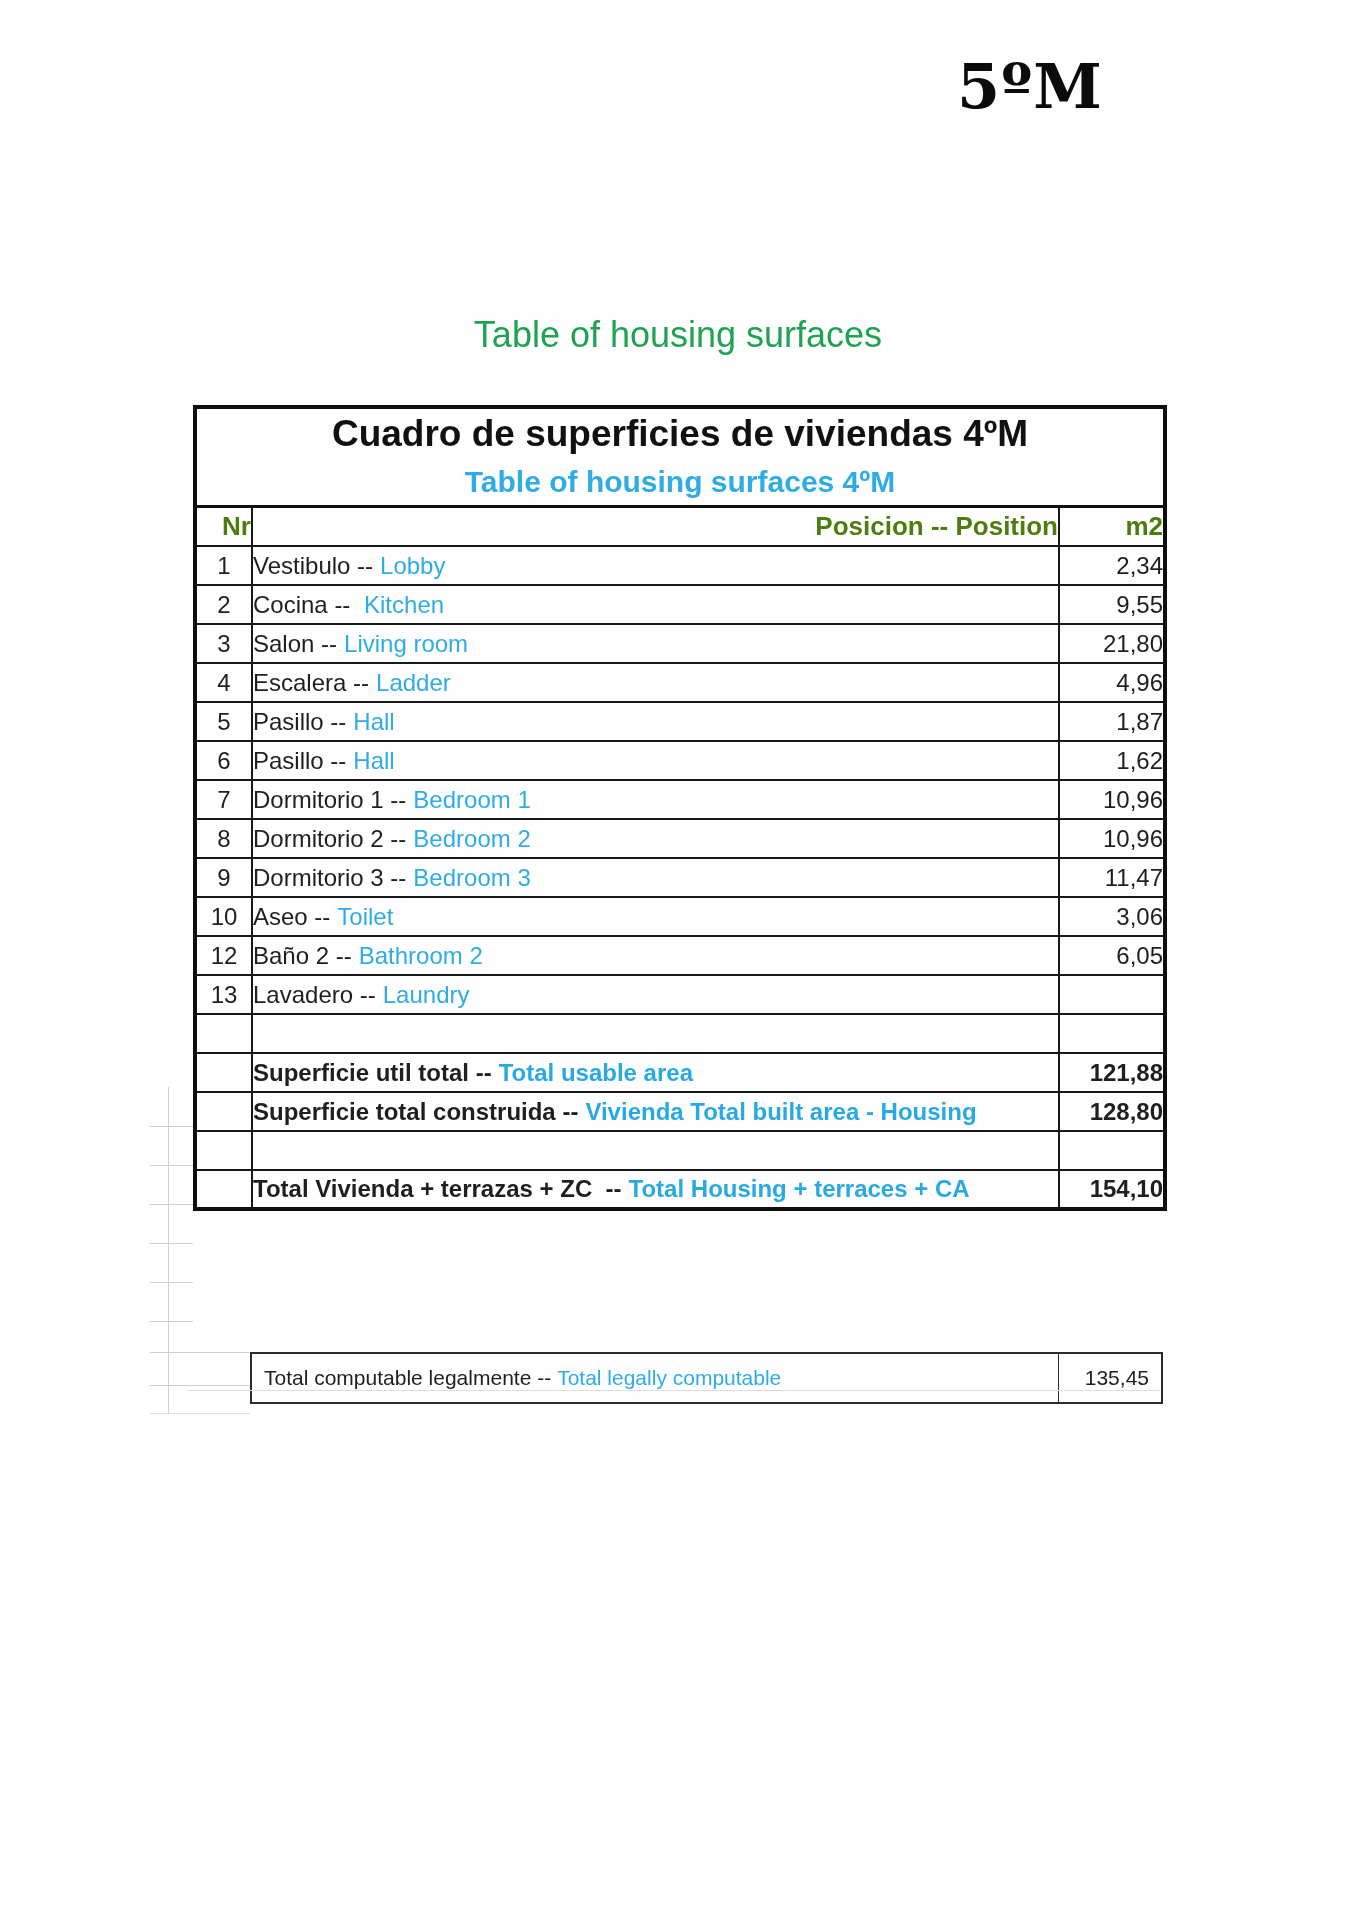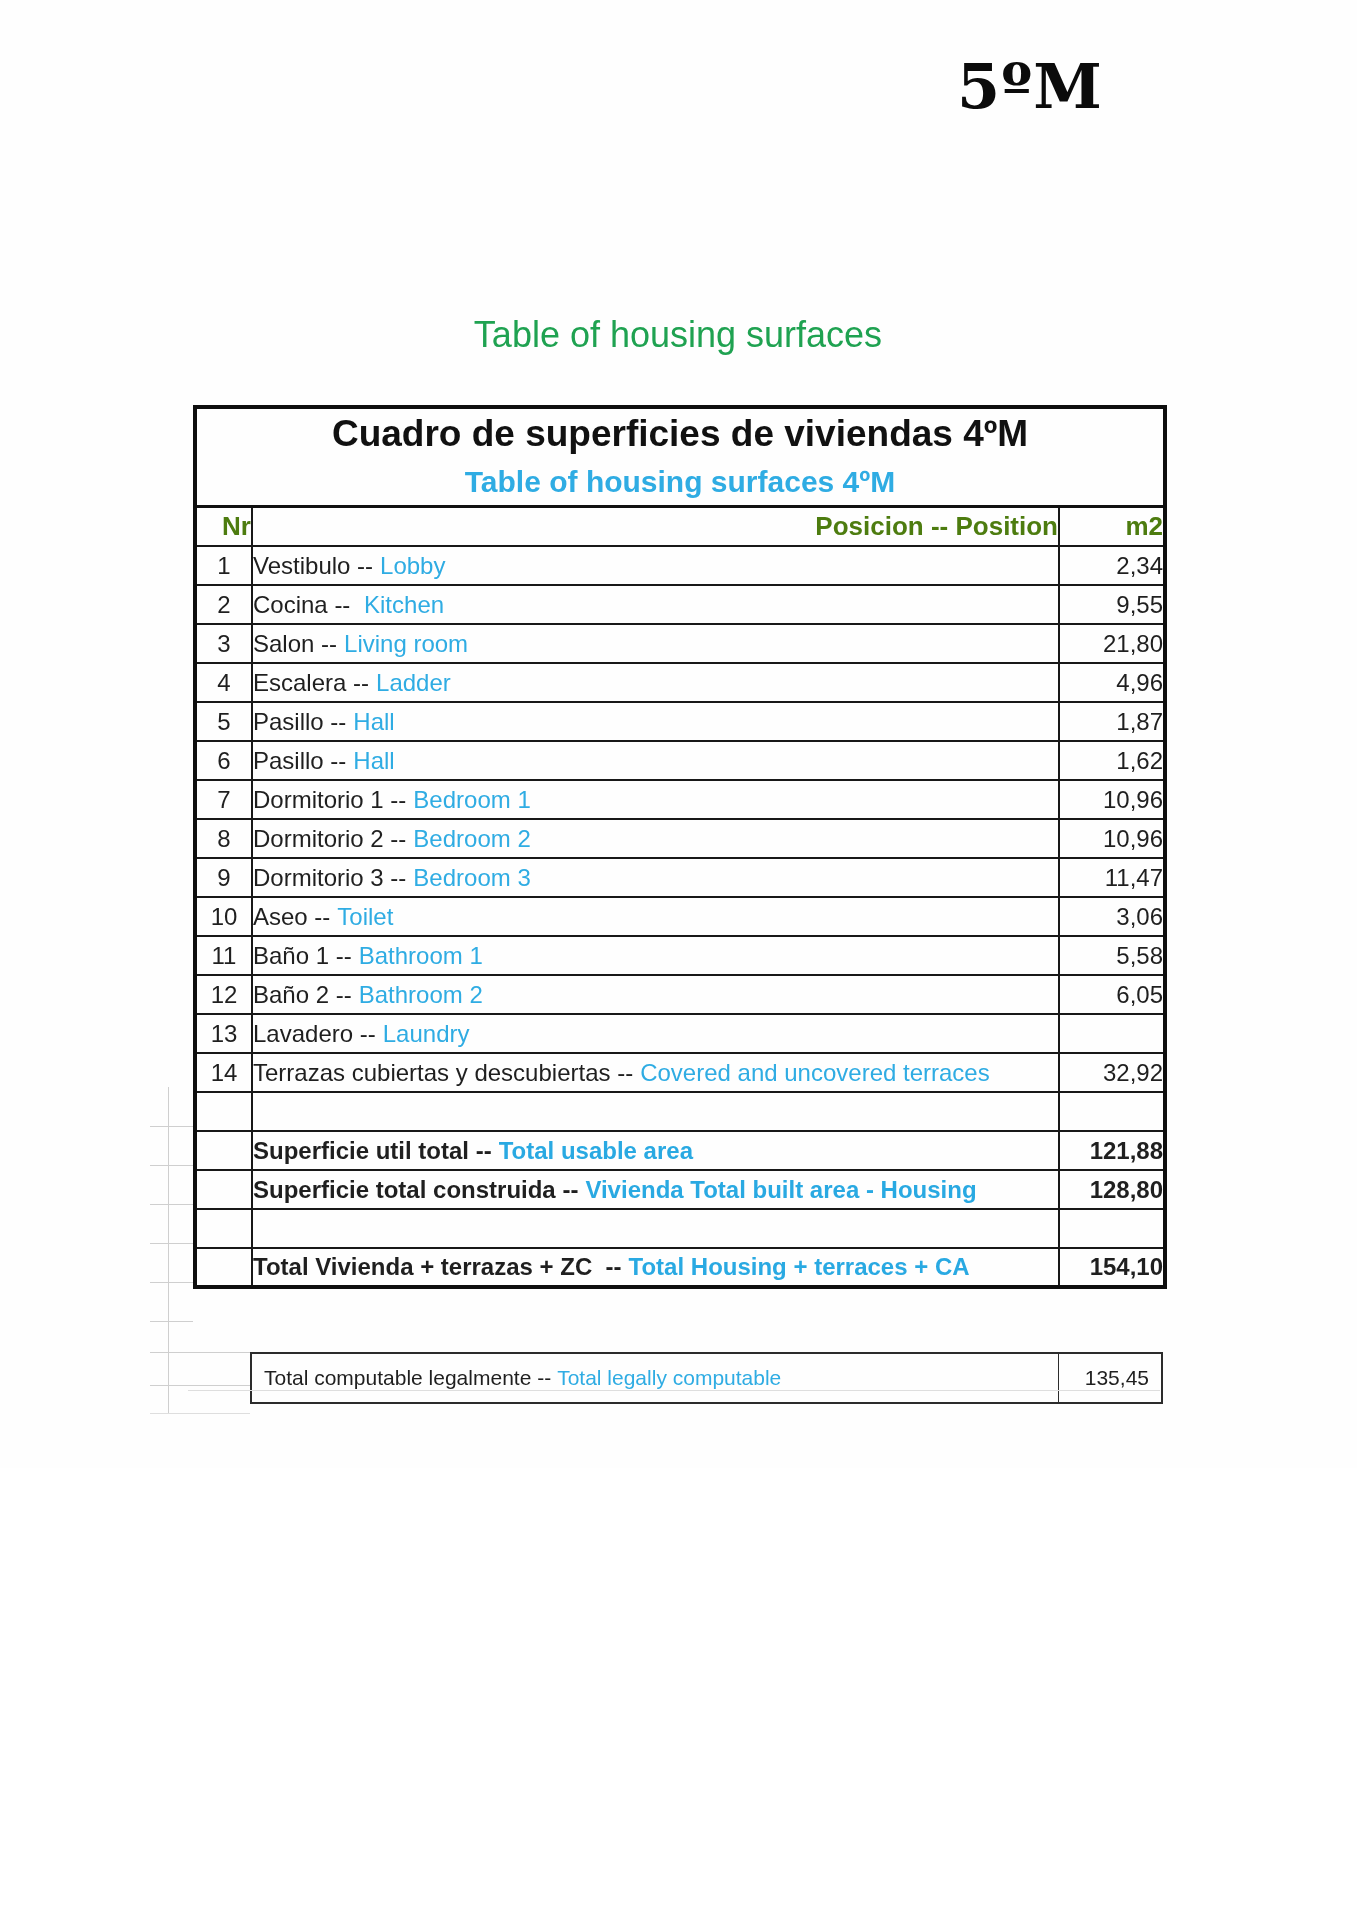--- a/index.html
+++ b/index.html
@@ -128,38 +128,28 @@
           <td class="nr-cell">9</td>
           <td class="pos-cell"><span class="es">Dormitorio 3 --</span><span class="en">Bedroom 3</span></td>
           <td class="m2-cell">11,47</td>
         </tr>
         <tr class="data-row">
           <td class="nr-cell">10</td>
           <td class="pos-cell"><span class="es">Aseo --</span><span class="en">Toilet</span></td>
           <td class="m2-cell">3,06</td>
         </tr>
         <tr class="data-row">
-          <td class="nr-cell">11</td>
-          <td class="pos-cell"><span class="es">Baño 1 --</span><span class="en">Bathroom 1</span></td>
-          <td class="m2-cell">5,58</td>
-        </tr>
-        <tr class="data-row">
           <td class="nr-cell">12</td>
           <td class="pos-cell"><span class="es">Baño 2 --</span><span class="en">Bathroom 2</span></td>
           <td class="m2-cell">6,05</td>
         </tr>
         <tr class="data-row">
           <td class="nr-cell">13</td>
           <td class="pos-cell"><span class="es">Lavadero --</span><span class="en">Laundry</span></td>
           <td class="m2-cell"></td>
-        </tr>
-        <tr class="data-row">
-          <td class="nr-cell">14</td>
-          <td class="pos-cell"><span class="es">Terrazas cubiertas y descubiertas --</span><span class="en">Covered and uncovered terraces</span></td>
-          <td class="m2-cell">32,92</td>
         </tr>
         <tr class="data-row">
           <td class="nr-cell"></td>
           <td class="pos-cell"></td>
           <td class="m2-cell"></td>
         </tr>
         <tr class="data-row bold-row">
           <td class="nr-cell"></td>
           <td class="pos-cell"><span class="es">Superficie util total --</span><span class="en">Total usable area</span></td>
           <td class="m2-cell">121,88</td>

